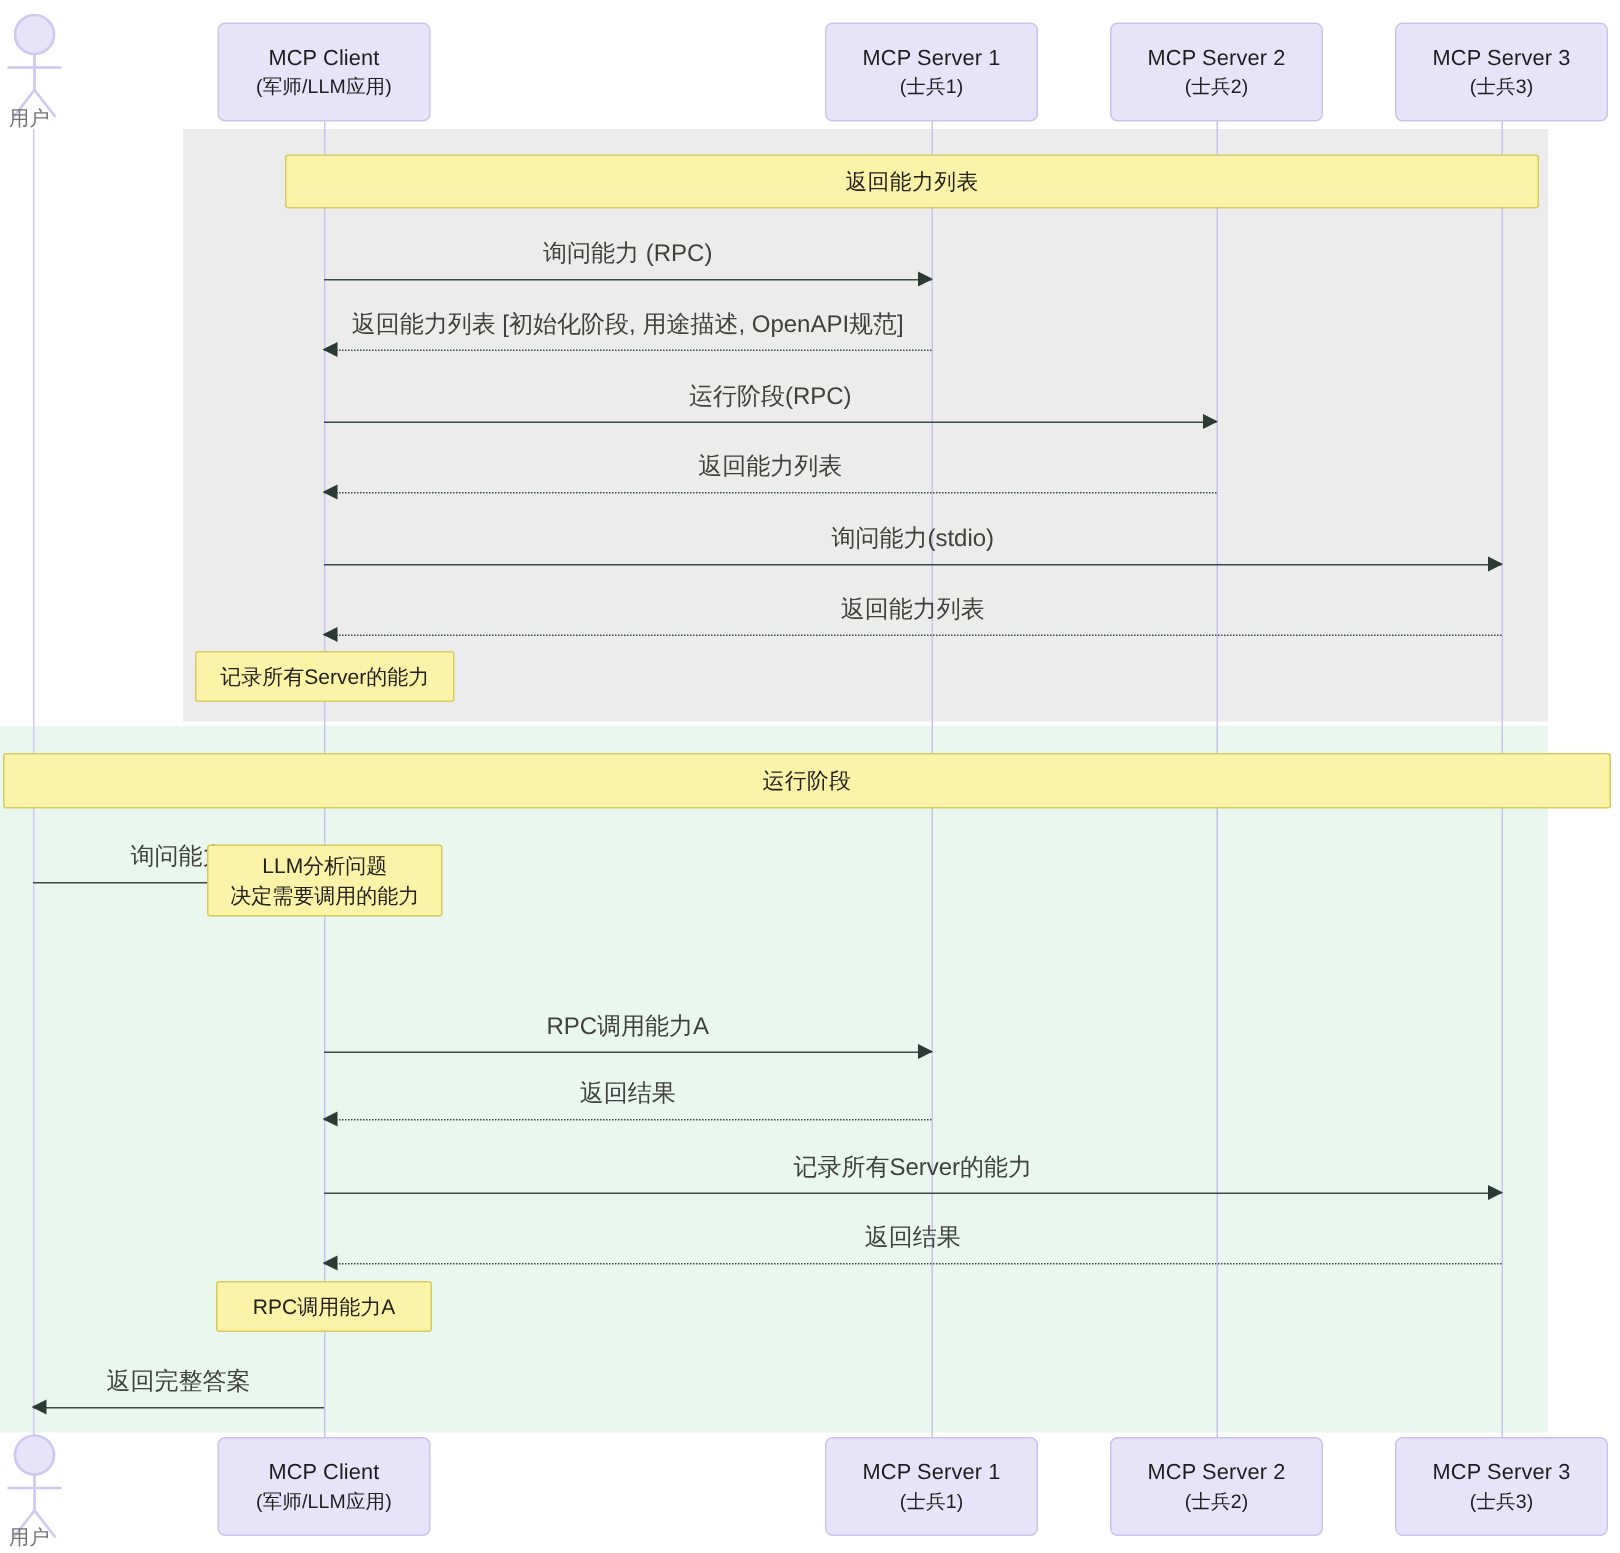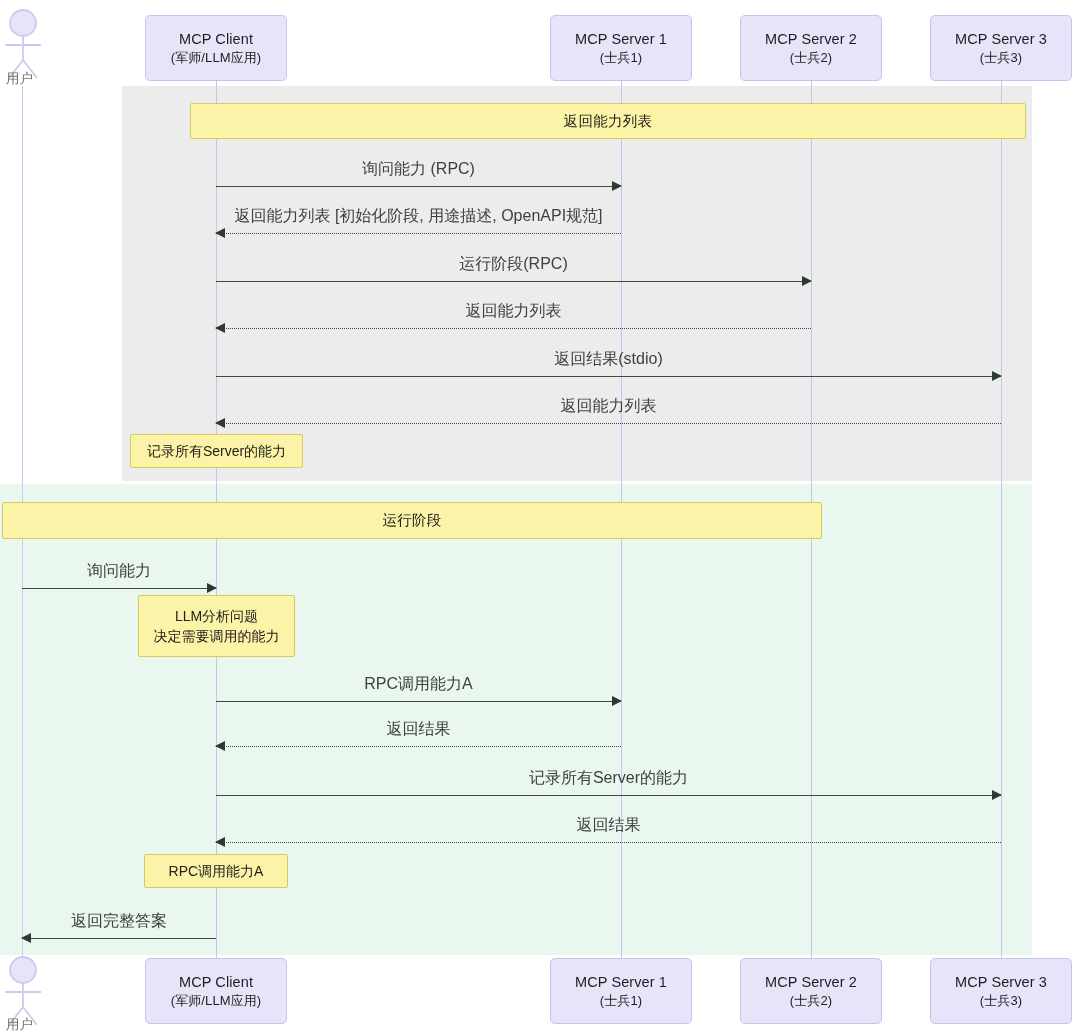--- a/index.html
+++ b/index.html
@@ -183,21 +183,21 @@
     <span class="p-sub">(士兵2)</span>
   </div>
   <div class="participant" style="left:930px;top:958px;width:142px;height:66px;">
     <span>MCP Server 3</span>
     <span class="p-sub">(士兵3)</span>
   </div>
 
   <div class="phase-banner" style="left:190px;top:103px;width:836px;height:36px;">
     <span>返回能力列表</span>
   </div>
-  <div class="phase-banner" style="left:2px;top:502px;width:820px;height:37px;">
+  <div class="phase-banner" style="left:2px;top:502px;width:1072px;height:37px;">
     <span>运行阶段</span>
   </div>
 
   <div class="msg solid" style="left:216px;top:186px;width:405px;">
     <div class="line"></div>
     <div class="head right"></div>
     <div class="label">询问能力 (RPC)</div>
   </div>
 
   <div class="msg dashed" style="left:216px;top:233px;width:405px;">
@@ -214,40 +214,40 @@
 
   <div class="msg dashed" style="left:216px;top:328px;width:595px;">
     <div class="line"></div>
     <div class="head left"></div>
     <div class="label">返回能力列表</div>
   </div>
 
   <div class="msg solid" style="left:216px;top:376px;width:785px;">
     <div class="line"></div>
     <div class="head right"></div>
-    <div class="label">返回结果(stdio)</div>
+    <div class="label">询问能力(stdio)</div>
   </div>
 
   <div class="msg dashed" style="left:216px;top:423px;width:785px;">
     <div class="line"></div>
     <div class="head left"></div>
     <div class="label">返回能力列表</div>
   </div>
 
   <div class="note" style="left:130px;top:434px;width:173px;height:34px;">
     <span>记录所有Server的能力</span>
   </div>
 
   <div class="msg solid" style="left:22px;top:588px;width:194px;">
     <div class="line"></div>
     <div class="head right"></div>
     <div class="label">询问能力</div>
   </div>
 
-  <div class="note" style="left:138px;top:595px;width:157px;height:62px;">
+  <div class="note" style="left:138px;top:563px;width:157px;height:48px;">
     <span>LLM分析问题</span>
     <span>决定需要调用的能力</span>
   </div>
 
   <div class="msg solid" style="left:216px;top:701px;width:405px;">
     <div class="line"></div>
     <div class="head right"></div>
     <div class="label">RPC调用能力A</div>
   </div>
 

